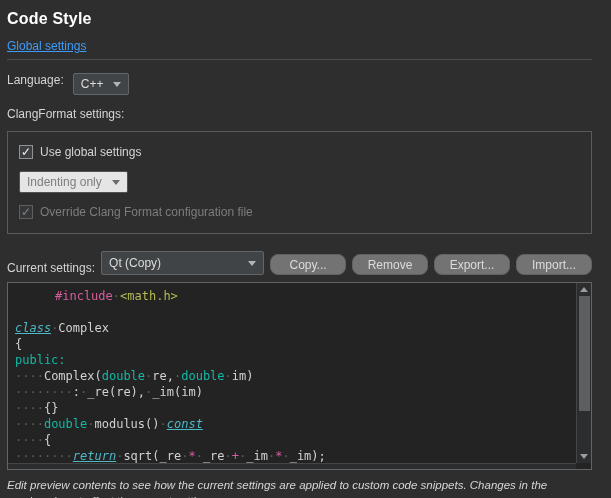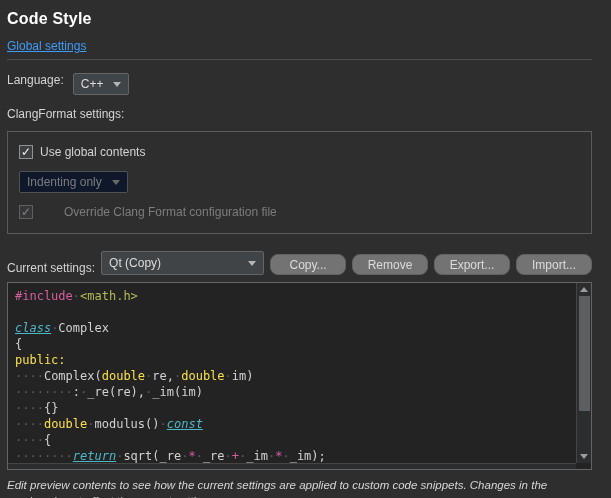--- a/index.html
+++ b/index.html
@@ -26,59 +26,59 @@
   .combo {
     display:inline-flex; align-items:center; justify-content:space-between;
     background:#404446; border:1px solid #626668; border-radius:2px;
     height:22px; padding:0 7px; font-size:12px; color:#dcdcdc; cursor:pointer;
   }
   .combo .chev {
     width:0; height:0; margin-left:10px;
     border-left:4px solid transparent; border-right:4px solid transparent;
     border-top:5px solid #b5b5b5;
   }
-  .combo.disabled { color:#7d7d7d; background:#0f172a; border-color:#4e5254; cursor:default; }
+  .combo.disabled { color:#7d7d7d; background:#e5e5e5; border-color:#4e5254; cursor:default; }
   .combo.disabled .chev { border-top-color:#6a6a6a; }
 
   .groupbox { margin-top:12px; }
   .group-title { font-size:12px; margin-bottom:10px; }
   .group-body { border:1px solid #585c5d; padding:13px 11px 14px 11px; }
 
   .checkbox-row { display:flex; align-items:center; gap:7px; font-size:12px; }
   .checkbox {
     width:14px; height:14px; background:#3d4042; border:1px solid #919191;
     display:inline-flex; align-items:center; justify-content:center;
     font-size:12px; line-height:1; color:#f0f0f0; cursor:pointer;
   }
   .checkbox.disabled { border-color:#5d5f60; background:#353739; color:#818181; cursor:default; }
   .mt12 { margin-top:12px; }
-  .dim { color:#7d7d7d;margin-left:24px; }
+  .dim { color:#7d7d7d; }
 
   .row-settings { margin-top:17px; display:flex; align-items:flex-end; gap:6px; }
   .combo.settings { width:163px; height:24px; justify-content:space-between; flex:none; }
   .btn {
     flex:1; height:21px; display:flex; align-items:center; justify-content:center;
     background:#737373; border:1px solid #5f6365; border-radius:8px;
     font-size:12px; color:#dcdcdc; cursor:pointer;
   }
 
   .editor {
     position:relative; margin-top:7px; height:188px;
     background:#232324; border:1px solid #646464; overflow:hidden;
   }
   .code {
     position:absolute; top:0; left:0; right:15px; bottom:6px;
     padding:5px 7px; overflow:hidden;
     font-family:"DejaVu Sans Mono", monospace; font-size:12px; line-height:16px;
     white-space:pre;
   }
   .code-line { height:16px; }
-  .tok-pp  { color:#d65d9e; }
+  .tok-pp  { color:#d65d9e;margin-left:40px; }
   .tok-inc { color:#b3ba51; }
-  .tok-kw  { color:#fde047; }
+  .tok-kw  { color:#14b8a6; }
   .tok-kwi { color:#4eb8c9; font-style:italic;text-decoration:underline; }
   .tok-pl  { color:#d2d2d2; }
   .tok-ws  { color:#5d5d5d; }
   .tok-op  { color:#d65d9e; }
 
   .vscroll {
     position:absolute; top:0; right:0; bottom:6px; width:15px;
     background:#2c2d2e; border-left:1px solid #454545;
   }
   .sb-arrow { position:absolute; left:3px; width:0; height:0;
@@ -118,21 +118,21 @@
   </div>
 
   <div class="groupbox">
     <div class="group-title">ClangFormat settings:</div>
     <div class="group-body">
 
       <div class="checkbox-row">
         <span class="checkbox">
           <span>✓</span>
         </span>
-        <span class="label">Use global contents</span>
+        <span class="label">Use global settings</span>
       </div>
 
       <div class="mt12">
         <div class="combo disabled">
           <span>Indenting only</span>
           <span class="chev"></span>
         </div>
       </div>
 
       <div class="checkbox-row mt12">

